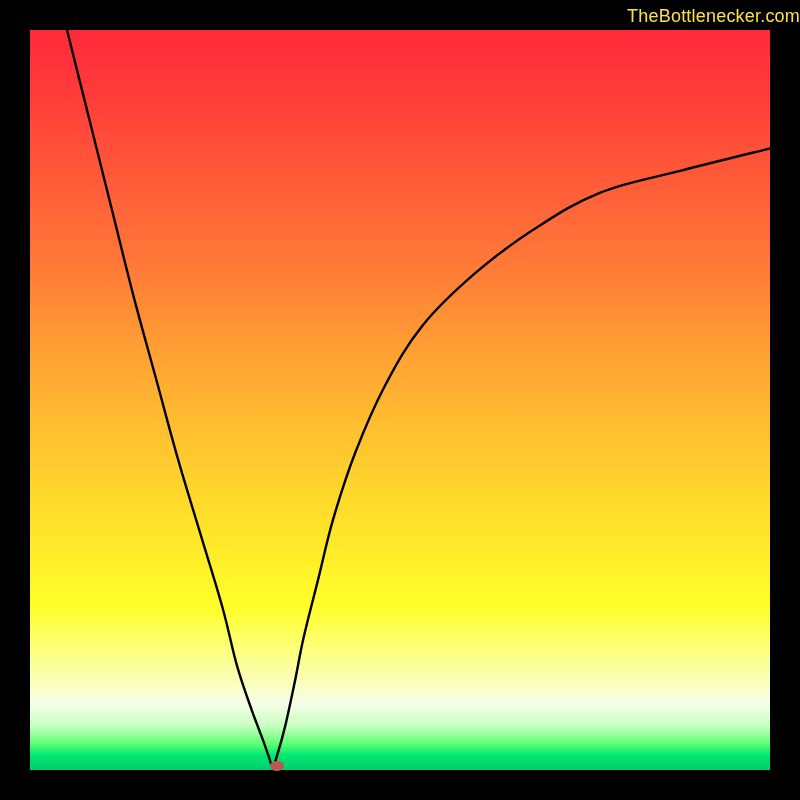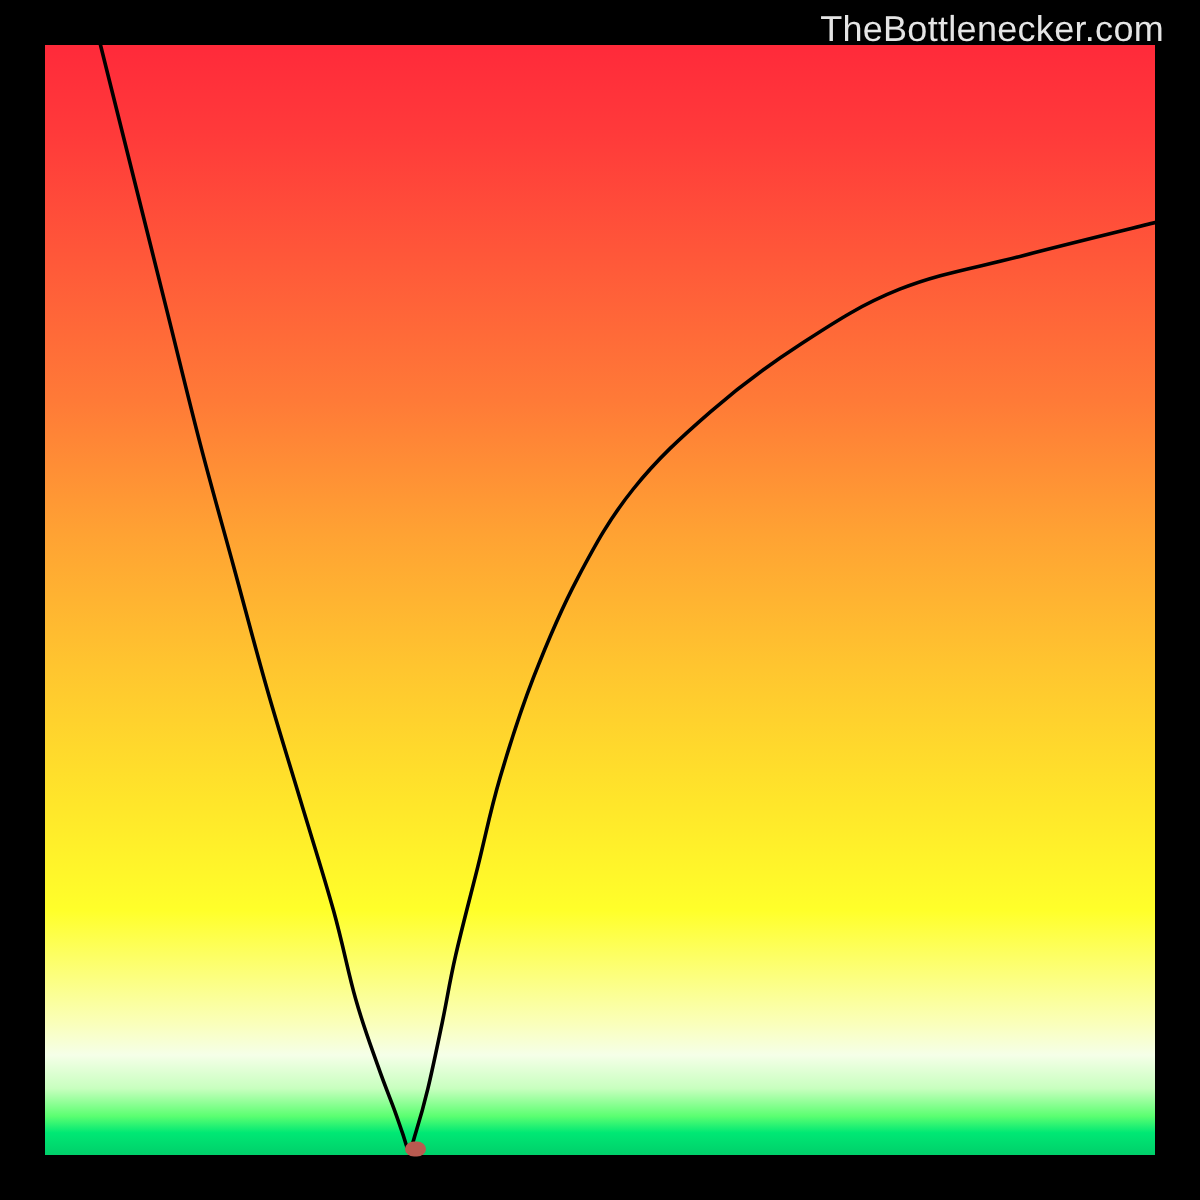--- a/index.html
+++ b/index.html
@@ -39,23 +39,23 @@
       #f5ffe8 91%,
       #c8ffbf 94%,
       #5bff71 96.5%,
       #00e874 98%,
       #00cf6a 100%
     );
   }
   .attribution {
     position: absolute;
     top: 6px;
-    right: 24px;
-    color: #e5e5e5;
-    font-size: 24px;
+    right: 0;
+    color: #fde047;
+    font-size: 18px;
     font-weight: 500;
     letter-spacing: 0.2px;
   }
   svg.curve {
     position: absolute;
     left: 0;
     top: 0;
     width: 740px;
     height: 740px;
   }

